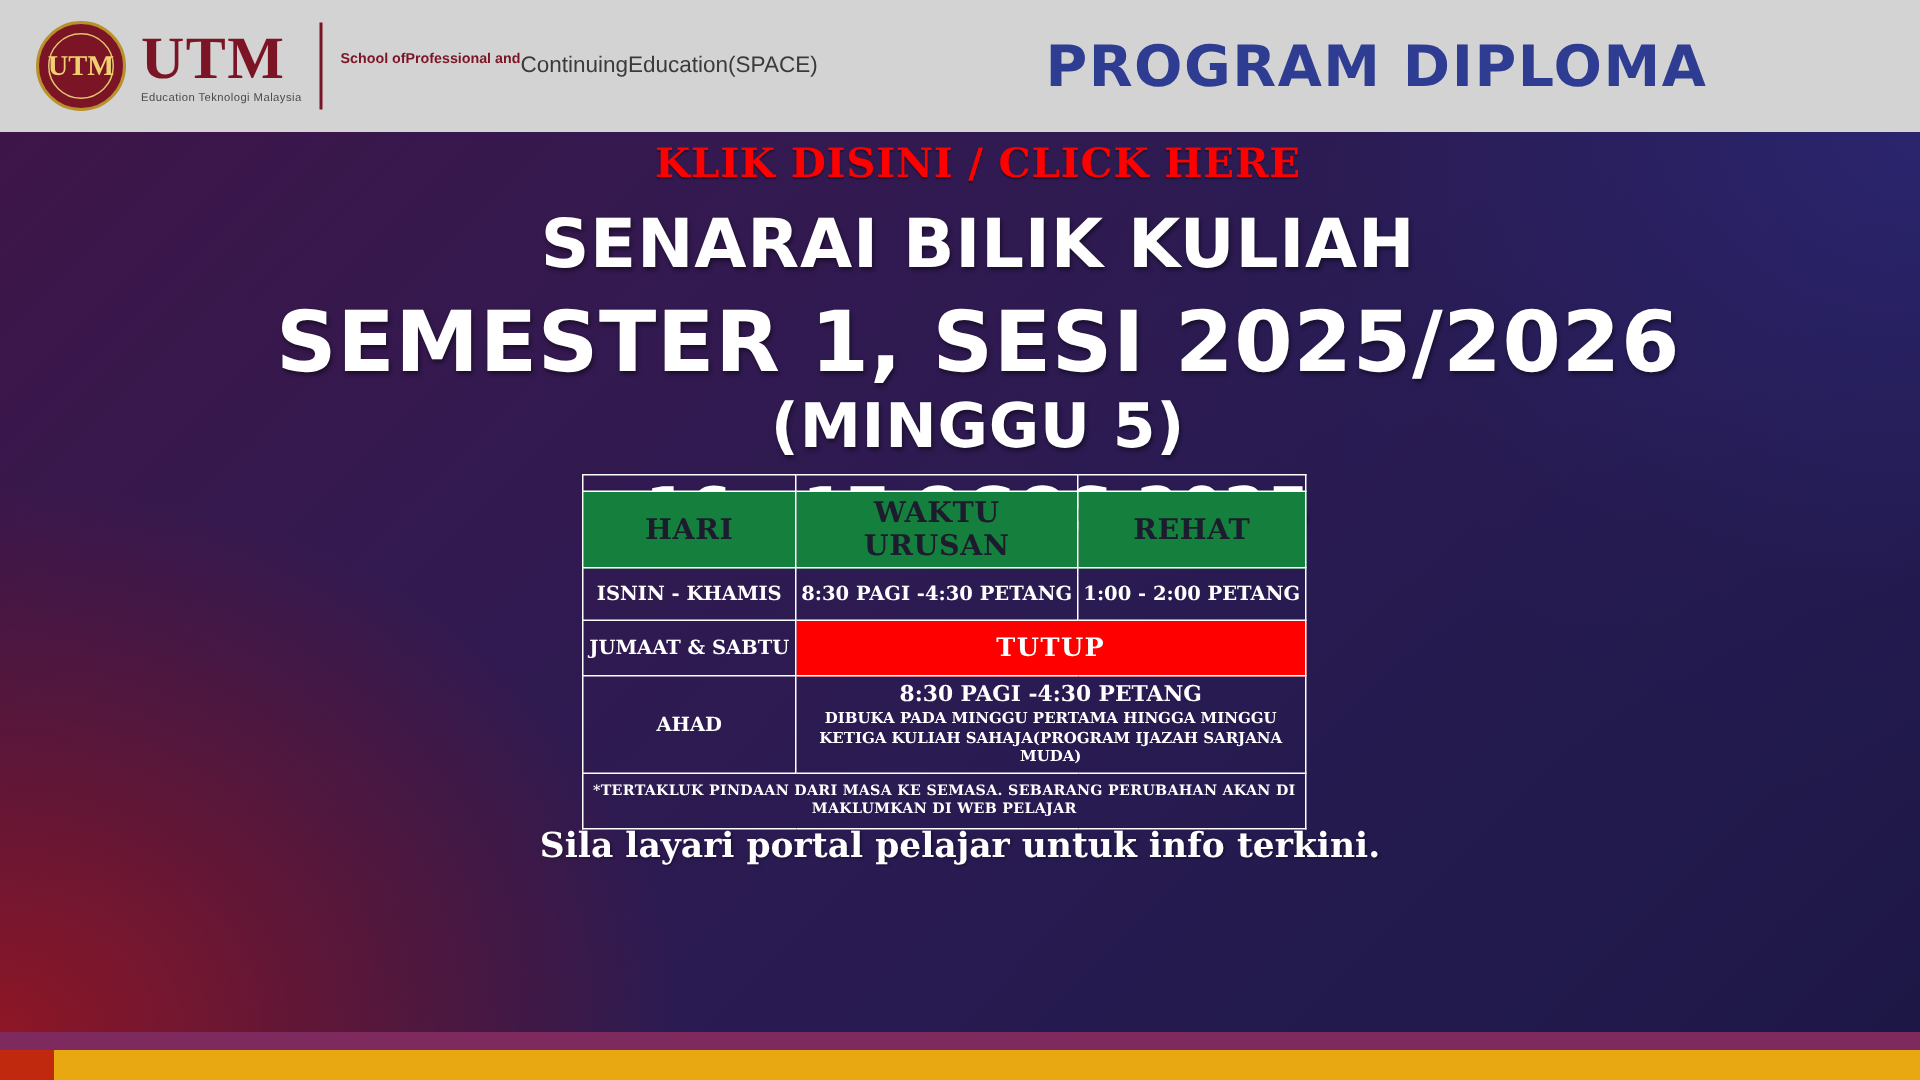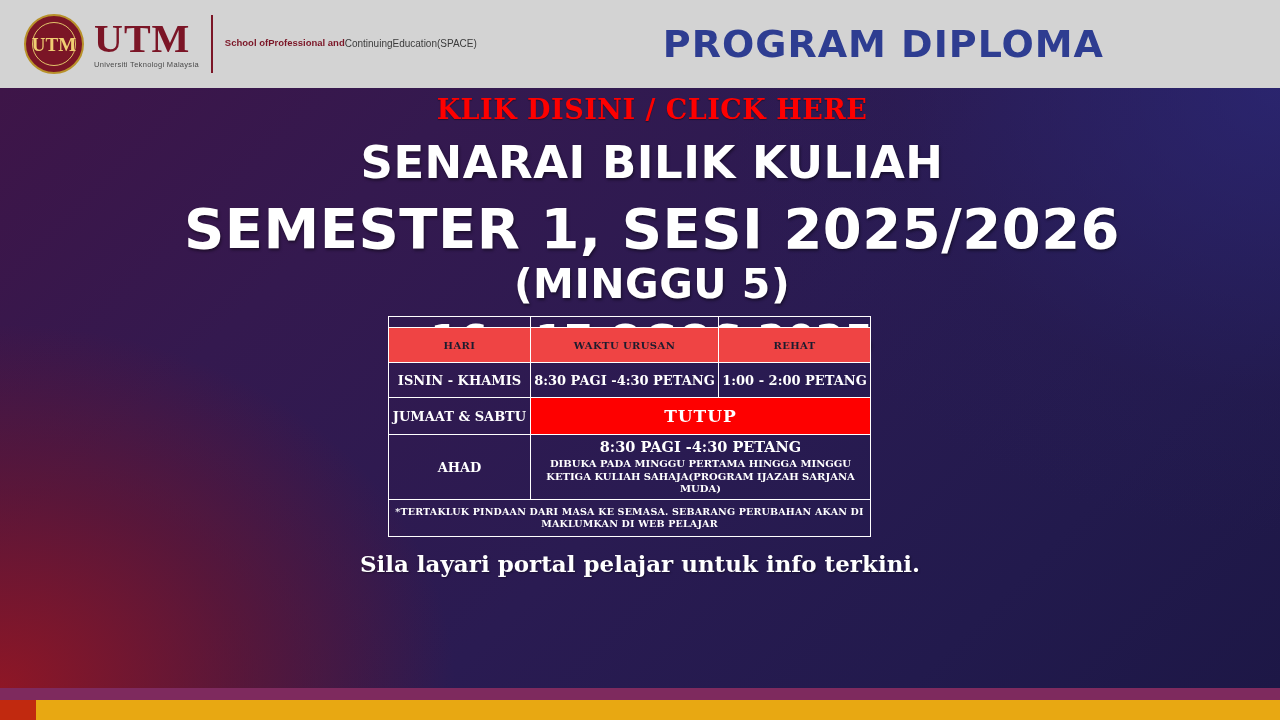--- a/index.html
+++ b/index.html
@@ -96,21 +96,21 @@
     justify-content: center;
     line-height: 1.15;
   }
   .space-block .redline {
     color: #7b1526;
     font-size: 9.5px;
     font-weight: bold;
   }
   .space-block .grayline {
     color: #3b3b3b;
-    font-size: 10px;
+    font-size: 15px;
   }
   .header-title {
     flex: 1;
     text-align: center;
     font-family: "DejaVu Sans", sans-serif;
     font-size: 38px;
     font-weight: bold;
     color: #2e3d91;
     letter-spacing: 1px;
   }
@@ -228,24 +228,24 @@
     color: #ffffff;
     text-align: center;
     vertical-align: middle;
     padding: 3px 2px;
   }
   .col-a { width: 142px; }
   .col-b { width: 188px; }
   .col-c { width: 152px; }
 
   tr.head td {
-    background: #ef4444;
+    background: #15803d;
     color: #1c1c2e;
     font-weight: bold;
-    font-size: 10px;
+    font-size: 19px;
     height: 28px;
     letter-spacing: 0.4px;
   }
   tr.row1 td {
     background: transparent;
     font-weight: bold;
     font-size: 13px;
     height: 28px;
   }
   tr.row2 td.daycell {
@@ -301,21 +301,21 @@
 
   <div class="header">
 
     <div class="logo-left">
       <div class="utm-seal">
         <div class="inner-ring"></div>
         <div class="seal-mark">UTM</div>
       </div>
       <div class="utm-word">
         <div class="big">UTM</div>
-        <div class="small">Universiti Teknologi Malaysia</div>
+        <div class="small">Education Teknologi Malaysia</div>
       </div>
       <div class="divider-v"></div>
       <div class="space-block">
         <div class="redline">School of</div>
         <div class="redline">Professional and</div>
         <div class="grayline">Continuing</div>
         <div class="grayline">Education</div>
         <div class="grayline">(SPACE)</div>
       </div>
     </div>

